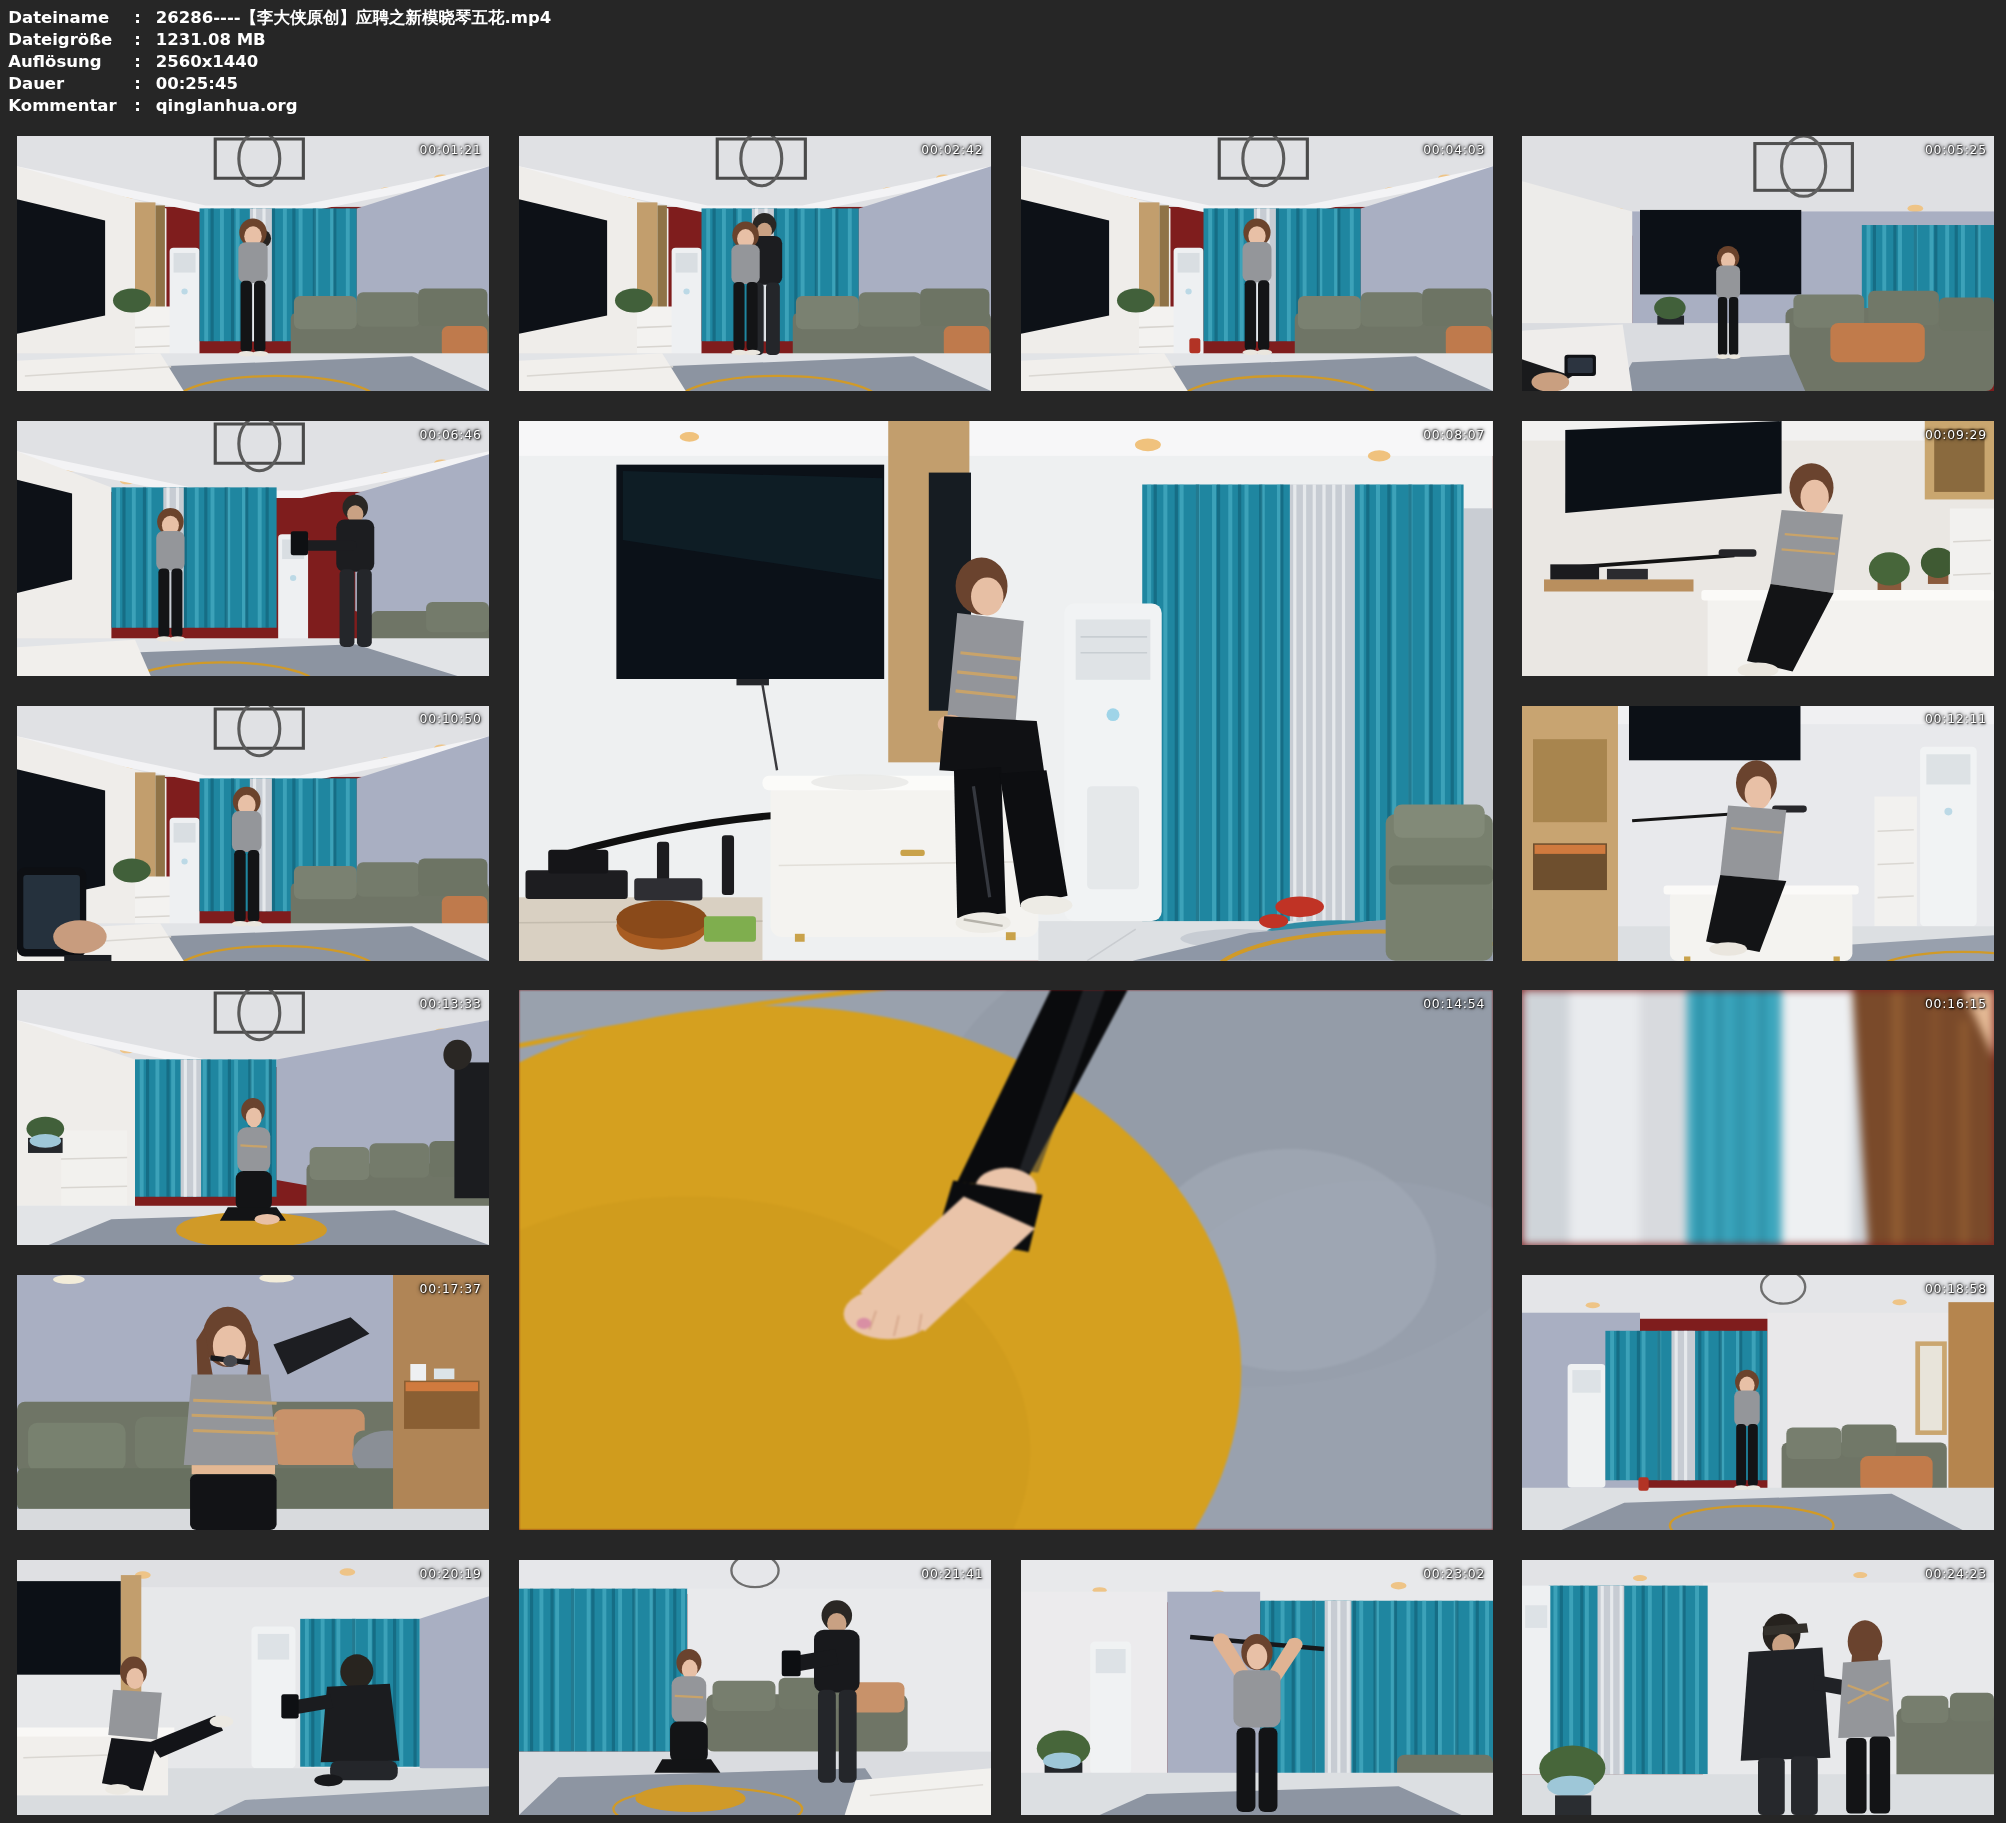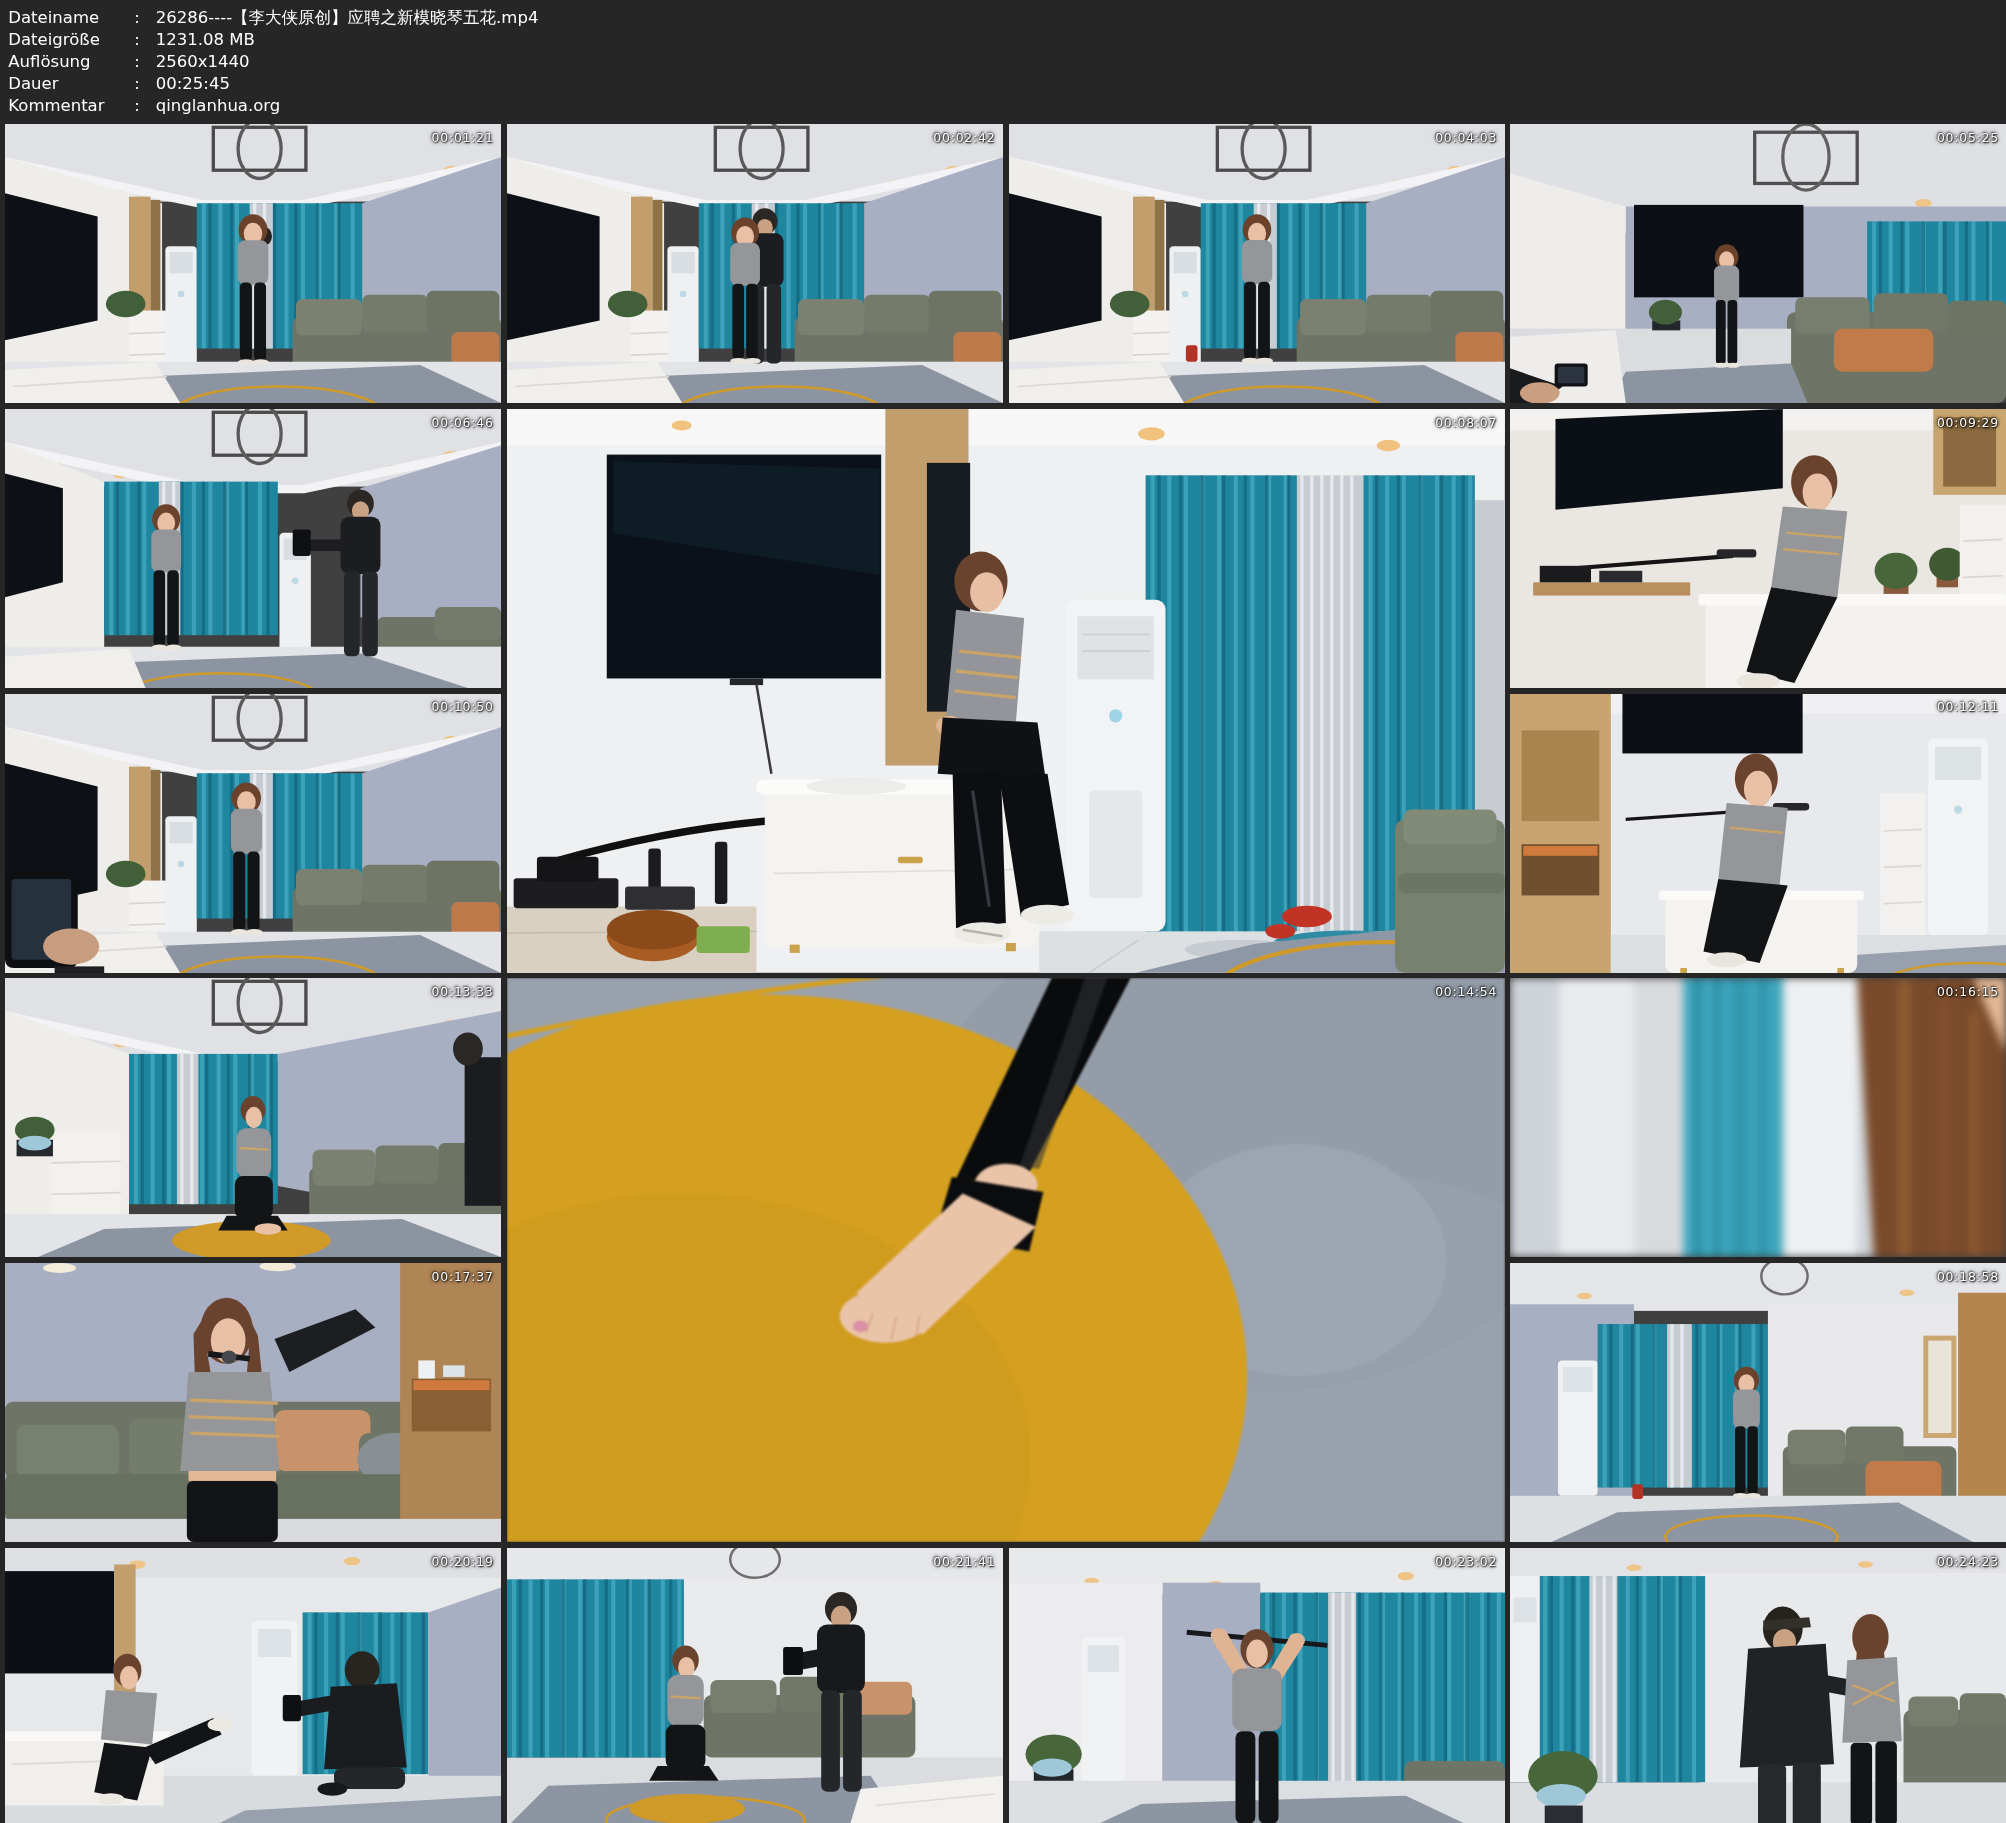--- a/index.html
+++ b/index.html
@@ -1,26 +1,26 @@
 <!DOCTYPE html>
 <html style="font-size:13.2px"><head>
 <meta charset="utf-8">
 <style>
   *{box-sizing:border-box}
   html,body{margin:0;padding:0}
   body{width:2006px;height:1823px;background:#262626;overflow:hidden;
        font-family:"DejaVu Sans","Liberation Sans",sans-serif}
-  .header{padding:7.4px 0 0 8.3px;color:#fff;font-weight:normal;font-size:16.5px;line-height:22px}
+  .header{padding:7.4px 0 0 8.3px;color:#fff;font-weight:bold;font-size:16.5px;line-height:22px}
   .hrow{display:flex}
   .hlabel{width:126px}
   .hsep{width:21.5px}
   .hvalue{white-space:nowrap}
   .sheet{margin-top:6.6px;display:grid;grid-template-columns:repeat(4,496px);
          grid-auto-rows:279px;gap:5.8px;padding-left:5px}
-  .frame{position:relative;margin:0;background:#404040;overflow:hidden}
+  .frame{position:relative;margin:12px;background:#7f1d1d;overflow:hidden}
   .frame.big{grid-column:span 2;grid-row:span 2}
   .frame svg{display:block;width:100%;height:100%}
   .frame.blur svg{filter:blur(4.1px)}
   .frame.blur2 svg{filter:blur(1.2px)}
   .ts{position:absolute;top:5.8px;right:7.4px;font-size:12.4px;color:#fff;letter-spacing:0.8px;
       text-shadow:0.8px 0.8px 1.7px #000,-0.8px -0.8px 1.7px rgba(0,0,0,.65),0 0 4.1px rgba(0,0,0,.9)}
 </style>
 </head>
 <body>
 

